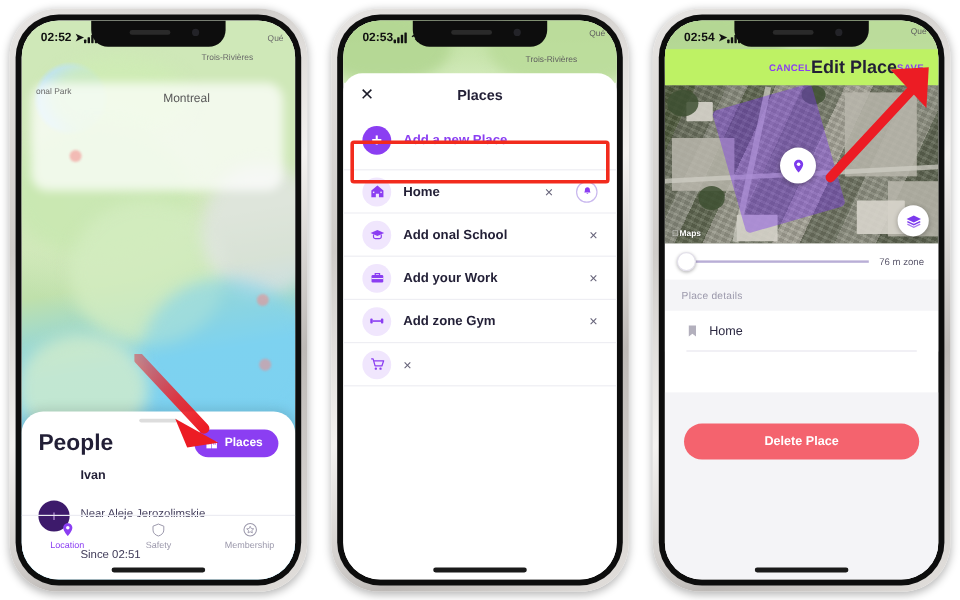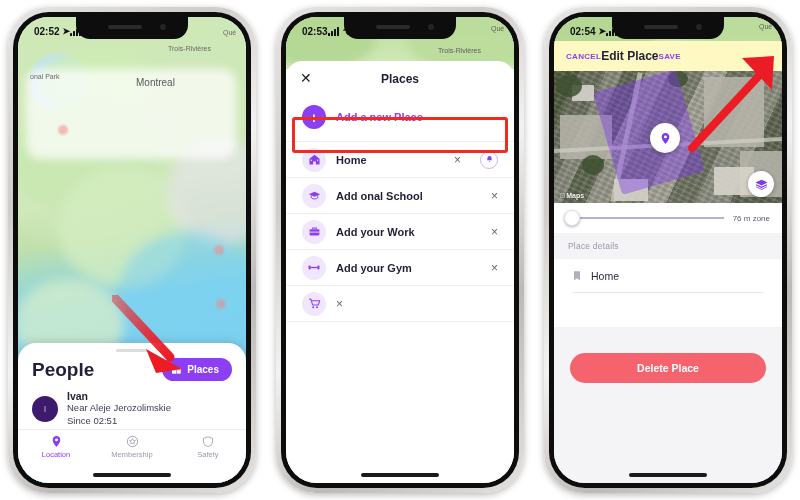--- a/index.html
+++ b/index.html
@@ -106,21 +106,21 @@
   .sheet-title { font-size: 19px; font-weight: bold; color: #221f36; }
   .places-btn {
     display: flex; align-items: center; gap: 5px;
     background: #8b3ef2; color: #fff; border-radius: 15px;
     padding: 6px 13px 6px 9px; font-size: 10px; font-weight: bold;
     border: none;
   }
   .person { display: flex; align-items: center; gap: 9px; padding: 9px 14px 0; }
   .avatar { width: 26px; height: 26px; border-radius: 50%; background: #3d1a6b; color: #c7a9e8; display:flex; align-items:center; justify-content:center; font-size: 9px; }
   .p-name { font-size: 10.5px; font-weight: bold; color: #221f36; }
-  .p-sub { font-size: 9.5px; color: #3f3a58; line-height: 1.35; }
+  .p-sub { font-size: 9.5px; color: #3f3a58; line-height: 1.35; margin-top: 21px; }
   .tabbar { position: absolute; left: 0; right: 0; bottom: 14px; height: 40px; display: flex; border-top: 1px solid #ececf2; padding-top: 5px; }
   .tab { flex: 1; display: flex; flex-direction: column; align-items: center; gap: 2px; }
   .tab span.lbl { font-size: 7.5px; color: #9b98ab; }
   .tab.active span.lbl { color: #8b3ef2; }
   .home-ind { position: absolute; left: 50%; transform: translateX(-50%); bottom: 6px; width: 78px; height: 4px; border-radius: 2px; background: #1a1a1a; z-index: 32; }
 
   
   .map-strip { position: absolute; top: 0; left: 0; right: 0; height: 52px;
     background: linear-gradient(180deg,#bfdf9f 0%, #c9e5ae 60%, #d4ebbd 100%); }
   .map-strip .sblob { position:absolute; border-radius:50%; filter: blur(5px); }
@@ -136,24 +136,24 @@
   .add-new-lbl { font-size: 11px; font-weight: bold; color: #8b3ef2; }
   .place-list { border-top: 1px solid #eeeef3; }
   .place-row { display: flex; align-items: center; gap: 10px; height: 36px; padding: 0 16px; border-bottom: 1px solid #eeeef3; position: relative; }
   .p-icon { width: 24px; height: 24px; border-radius: 50%; background: #f0e6fd; display:flex; align-items:center; justify-content:center; flex:0 0 auto; }
   .p-label { font-size: 11px; font-weight: bold; color: #221f36; flex: 1; }
   .x-mark { color: #67647a; font-size: 12px; }
   .bell-btn { width: 18px; height: 18px; border-radius: 50%; border: 1px solid #c9b8ee; display: flex; align-items: center; justify-content: center; margin-left: 9px; }
   .hl-box { position: absolute; left: 6px; right: 6px; top: 56px; height: 36px; border: 3px solid #f22b1d; border-radius: 3px; z-index: 20; pointer-events: none; }
 
   
-  .nav3 { position: absolute; top: 24px; left: 0; right: 0; height: 30px; background: #fef9c3;
-    display: flex; align-items: center; justify-content: flex-start; padding: 12px 12px; z-index: 25; }
+  .nav3 { position: absolute; top: 24px; left: 0; right: 0; height: 30px; background: #bef264;
+    display: flex; align-items: center; justify-content: flex-end; padding: 12px 12px; z-index: 25; }
   .nav3 .side { font-size: 8px; font-weight: bold; color: #8b3ef2; letter-spacing: .3px; }
-  .nav3 .ttl { font-size: 12px; font-weight: bold; color: #221f36; }
+  .nav3 .ttl { font-size: 15px; font-weight: bold; color: #221f36; }
   .sat {
     position: absolute; top: 54px; left: 0; right: 0; height: 132px; overflow: hidden;
     background: #6f7560;
   }
   .sat-base { position:absolute; inset:0;
     background:
       linear-gradient(115deg,#4e5a3c 0 9%, #6a6f5d 9% 18%, #8a8c7e 18% 24%, #5f6750 24% 32%, #9a9a8c 32% 40%, #7b7f6e 40% 52%, #a8a69a 52% 60%, #6e7361 60% 70%, #8f9183 70% 82%, #5d6450 82% 100%);
     opacity: .95; }
   .sat-tex { position:absolute; inset:0;
     background:
@@ -271,31 +271,31 @@
         </div>
         <div class="tabbar">
           <div class="tab active">
             <svg width="13" height="13" viewBox="0 0 16 16">
               <path d="M8 1.3c-2.6 0-4.7 2.1-4.7 4.7 0 3.4 4.7 8.5 4.7 8.5s4.7-5.1 4.7-8.5c0-2.6-2.1-4.7-4.7-4.7z" fill="#8b3ef2"></path>
               <circle cx="8" cy="6" r="1.8" fill="#fff"></circle>
             </svg>
             <span class="lbl">Location</span>
           </div>
           <div class="tab">
+            <svg width="12" height="13" viewBox="0 0 16 16">
+              <path d="M8 1.6 14 4v4.3c0 3.3-2.6 5.6-6 6.6-3.4-1-6-3.3-6-6.6V4z" stroke="#9b98ab" stroke-width="1.1" fill="none"></path>
+            </svg>
+            <span class="lbl">Safety</span>
+          </div>
+          <div class="tab">
             <svg width="13" height="13" viewBox="0 0 16 16">
               <circle cx="8" cy="8" r="6.4" stroke="#9b98ab" stroke-width="1.1" fill="none"></circle>
               <path d="M8 4.4l1.1 2.3 2.5.3-1.9 1.7.5 2.5L8 10l-2.2 1.2.5-2.5-1.9-1.7 2.5-.3z" stroke="#9b98ab" stroke-width=".9" fill="none"></path>
             </svg>
             <span class="lbl">Membership</span>
-          </div>
-          <div class="tab">
-            <svg width="12" height="13" viewBox="0 0 16 16">
-              <path d="M8 1.6 14 4v4.3c0 3.3-2.6 5.6-6 6.6-3.4-1-6-3.3-6-6.6V4z" stroke="#9b98ab" stroke-width="1.1" fill="none"></path>
-            </svg>
-            <span class="lbl">Safety</span>
           </div>
         </div>
         <div class="home-ind"></div>
       </div>
     </div>
   </div>
 
   <div class="phone">
     <div class="frame-outer"></div>
     <div class="frame-inner"></div>
@@ -389,21 +389,21 @@
           </div>
 
           <div class="place-row">
             <div class="p-icon">
               <svg width="14" height="13" viewBox="0 0 18 16">
                 <rect x="2" y="5.4" width="2.6" height="5.2" rx="1" fill="#8b3ef2"></rect>
                 <rect x="13.4" y="5.4" width="2.6" height="5.2" rx="1" fill="#8b3ef2"></rect>
                 <rect x="4.4" y="7.2" width="9.2" height="1.7" fill="#8b3ef2"></rect>
               </svg>
             </div>
-            <div class="p-label">Add your Gym</div>
+            <div class="p-label">Add zone Gym</div>
             <span class="x-mark">×</span>
           </div>
 
           <div class="place-row">
             <div class="p-icon">
               <svg width="13" height="13" viewBox="0 0 16 16">
                 <path d="M1.6 2.6h2l2 7.2h7l1.8-5.2H4.5" stroke="#8b3ef2" stroke-width="1.3" fill="none" stroke-linejoin="round"></path>
                 <circle cx="6.4" cy="12.6" r="1.2" fill="#8b3ef2"></circle>
                   <circle cx="11.2" cy="12.6" r="1.2" fill="#8b3ef2"></circle>
               </svg>

